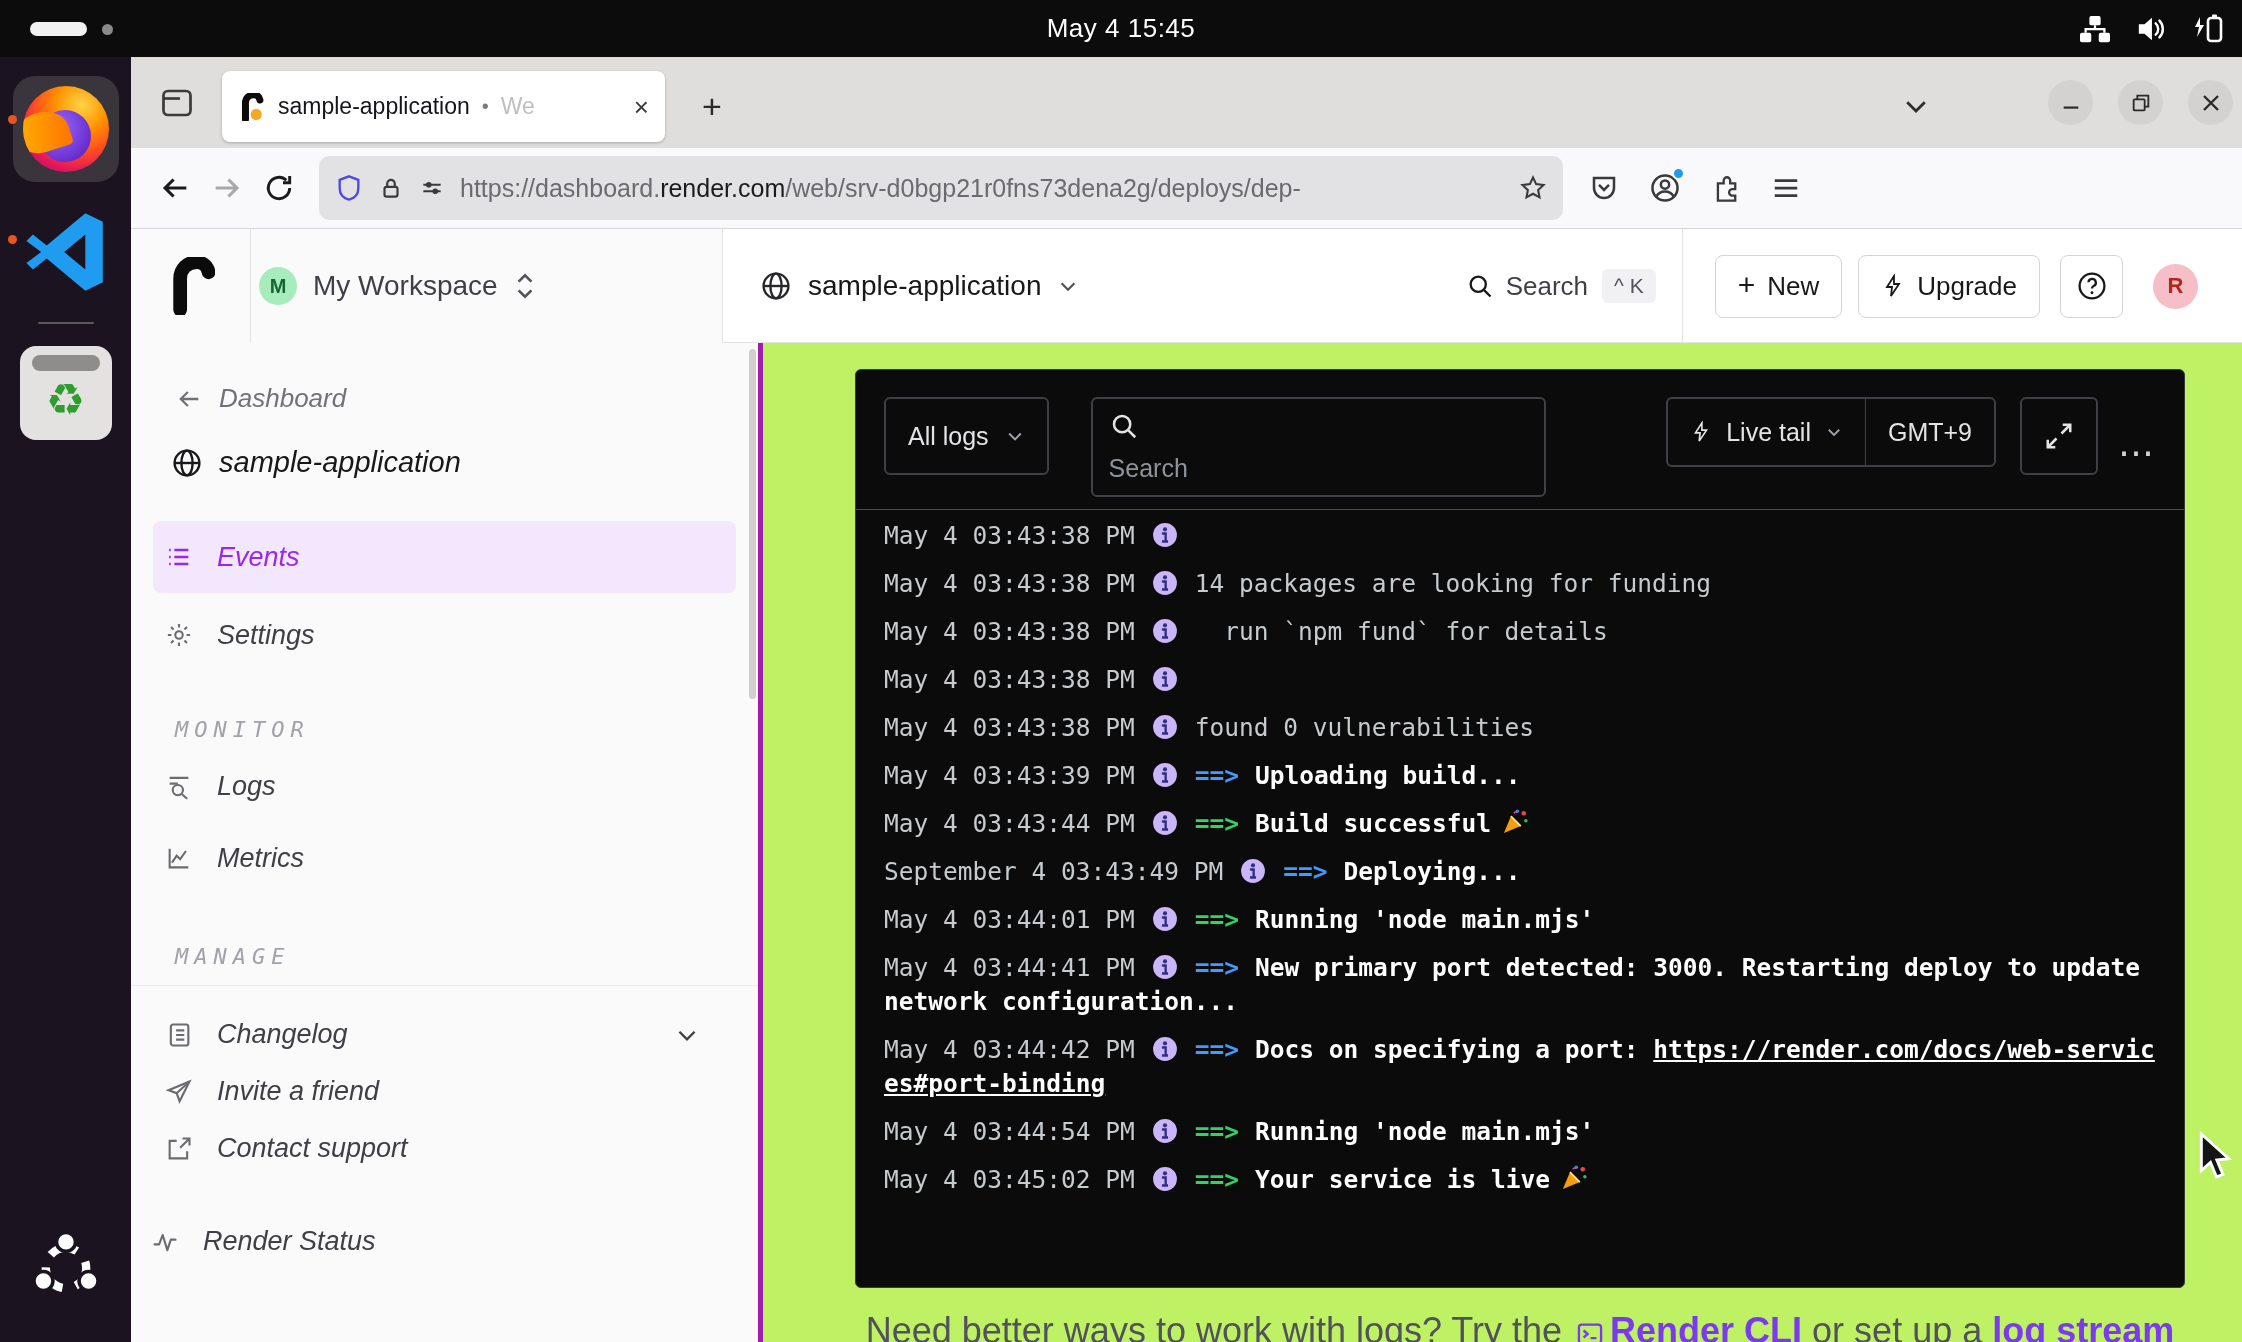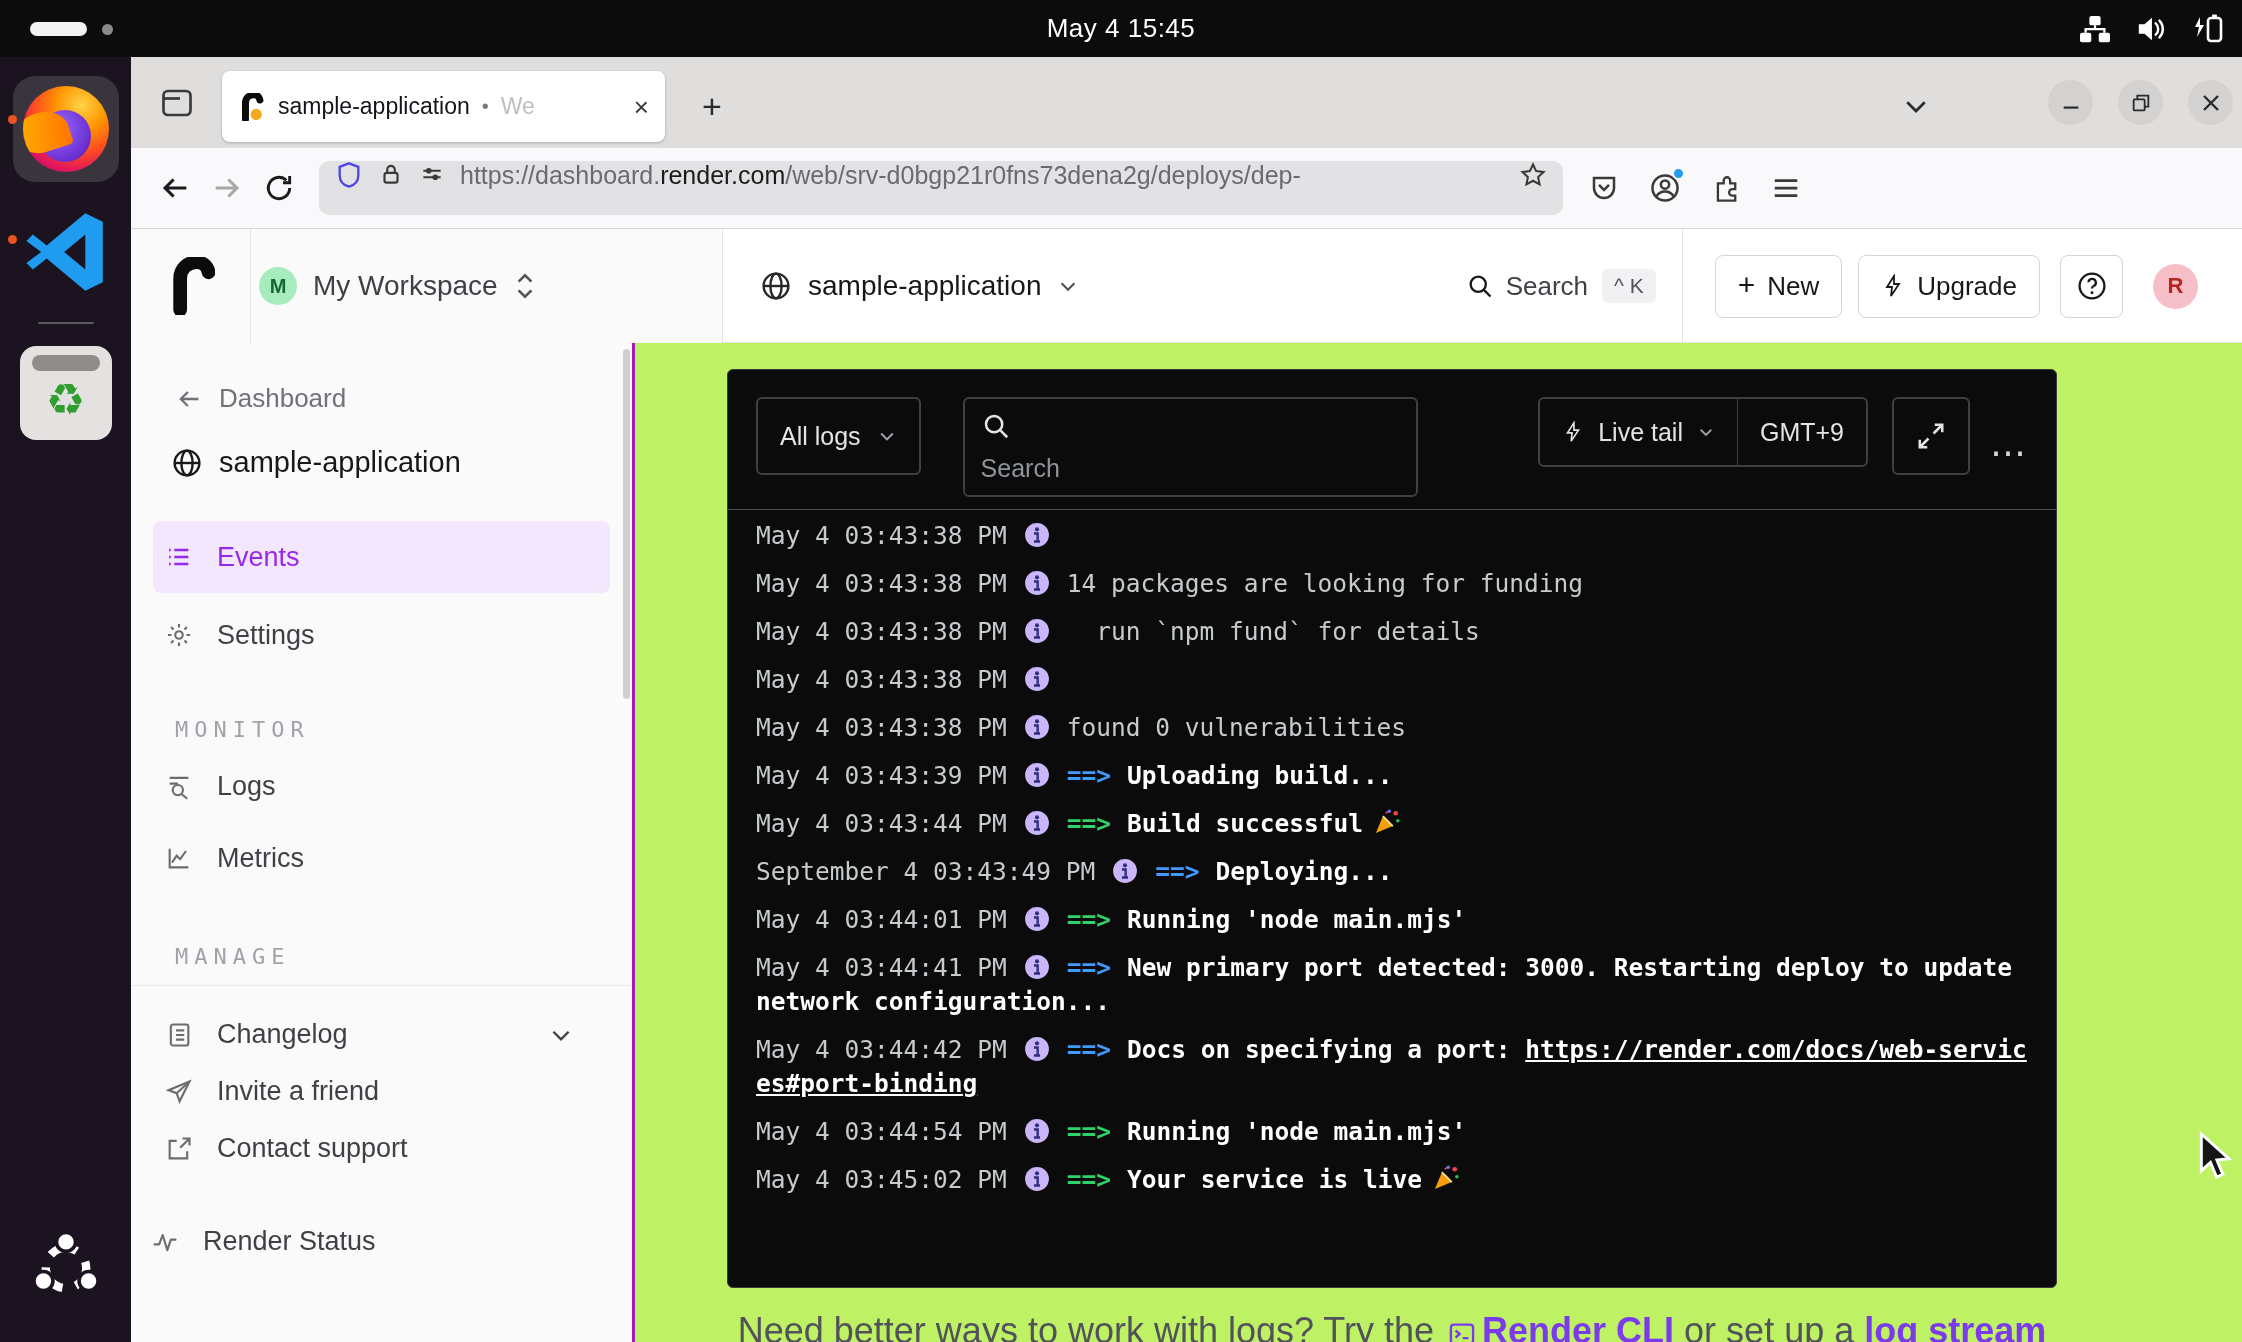--- a/index.html
+++ b/index.html
@@ -48,22 +48,22 @@
   .tab-close { margin-left:auto; font-size:26px; color:#3b3b3b; line-height:1; }
   .newtab-btn { position:absolute; left:558px; top:26px; width:46px; height:46px; border-radius:8px;
     display:flex; align-items:center; justify-content:center; font-size:34px; color:#2b2b2b; font-weight:300;}
   .tab-list-btn { position:absolute; left:1762px; top:26px; width:46px; height:46px; display:flex; align-items:center; justify-content:center; }
   .winctl { position:absolute; top:23px; width:45px; height:45px; border-radius:50%; background:#d4d2d0;
     display:flex; align-items:center; justify-content:center; }
   .winctl.min { left:1917px; } .winctl.max { left:1987px; } .winctl.close { left:2057px; }
 
   .navbar { height:81px; background:#f9f9fb; border-bottom:1px solid #d7d7d9; display:flex; align-items:center; padding:0 18px; }
   .nav-icon-btn { width:52px; height:52px; display:flex; align-items:center; justify-content:center; border-radius:6px; }
-  .urlbar { margin-left:14px; width:1244px; height:54px; background:#e2e2e4; border-radius:10px;
-    display:flex; align-items:flex-start; padding:0 16px; gap:15px; position:relative; }
+  .urlbar { margin-left:14px; width:1244px; height:64px; background:#e2e2e4; border-radius:10px;
+    display:flex; align-items:center; padding:0 16px; gap:15px; position:relative; }
   .url-text { flex:1; font-size:25px; white-space:nowrap; overflow:hidden; }
   .url-scheme { color:#6b6b6f; } .url-host { color:#1b1b1d; } .url-path { color:#6b6b6f; }
   .url-fade { position:absolute; right:52px; top:2px; bottom:2px; width:90px;
     background:linear-gradient(to right, rgba(226,226,228,0), #e2e2e4 80%); }
   .nav-right { display:flex; align-items:center; gap:30px; margin-left:26px; }
   .acct-wrap { position:relative; }
   .acct-dot { position:absolute; right:-4px; top:-5px; width:13px; height:13px; border-radius:50%; background:#0df; background:#1f9cf0; border:2px solid #f9f9fb;}
 
   
   .rnav { height:114px; background:#fff; border-bottom:1px solid #e4e4e7; position:relative; }
@@ -82,21 +82,21 @@
   .rnav-sep2 { width:1px; align-self:stretch; background:#e4e4e7; margin:0 32px 0 26px; }
   .rbtn { height:63px; border:1px solid #d4d4d8; border-radius:8px; background:#fff; display:flex; align-items:center;
     gap:12px; padding:0 22px; font-size:26px; color:#18181b; }
   .rbtn.square { width:63px; padding:0; justify-content:center; }
   .r-avatar { width:45px; height:45px; border-radius:50%; background:#f6bec6; color:#b3261e; font-size:22px; font-weight:600;
     display:flex; align-items:center; justify-content:center; margin-left:30px; }
   .plus-glyph { font-size:30px; font-weight:300; line-height:1; margin-top:-3px; }
 
   
   .page-body { display:flex; height:999px; overflow:hidden; }
-  .sidebar { width:504px; background:#fafafa; border-right:3px solid #a21caf; position:relative; flex-shrink:0; }
+  .sidebar { width:632px; background:#fafafa; border-right:5px solid #a21caf; position:relative; flex-shrink:0;font-style:italic; }
   .sb-scroll { position:absolute; right:2px; top:6px; width:7px; height:350px; background:#cfcfd2; border-radius:4px; }
   .sb-back { margin:40px 0 0 44px; display:flex; align-items:center; gap:16px; color:#71717a; font-size:26px; }
   .sb-service { margin:32px 0 0 40px; display:flex; align-items:center; gap:16px; color:#18181b; font-size:29px; font-weight:500; }
   .sb-item { margin:0 22px; height:64px; display:flex; align-items:center; gap:24px; padding-left:12px;
     font-size:27px; color:#3f3f46; border-radius:8px; }
   .sb-item.active { margin-top:42px; height:72px; background:#f3e7fd; color:#9929ea; font-weight:500; }
   .sb-item.small { height:57px; }
   .sb-head { margin:50px 0 0 44px; font-family:"DejaVu Sans Mono", monospace; font-size:22px; letter-spacing:6px; color:#a1a1aa; }
   .sb-head.manage { margin-top:54px; }
   .sb-div { margin-top:16px; border-top:1px solid #ececee; }

